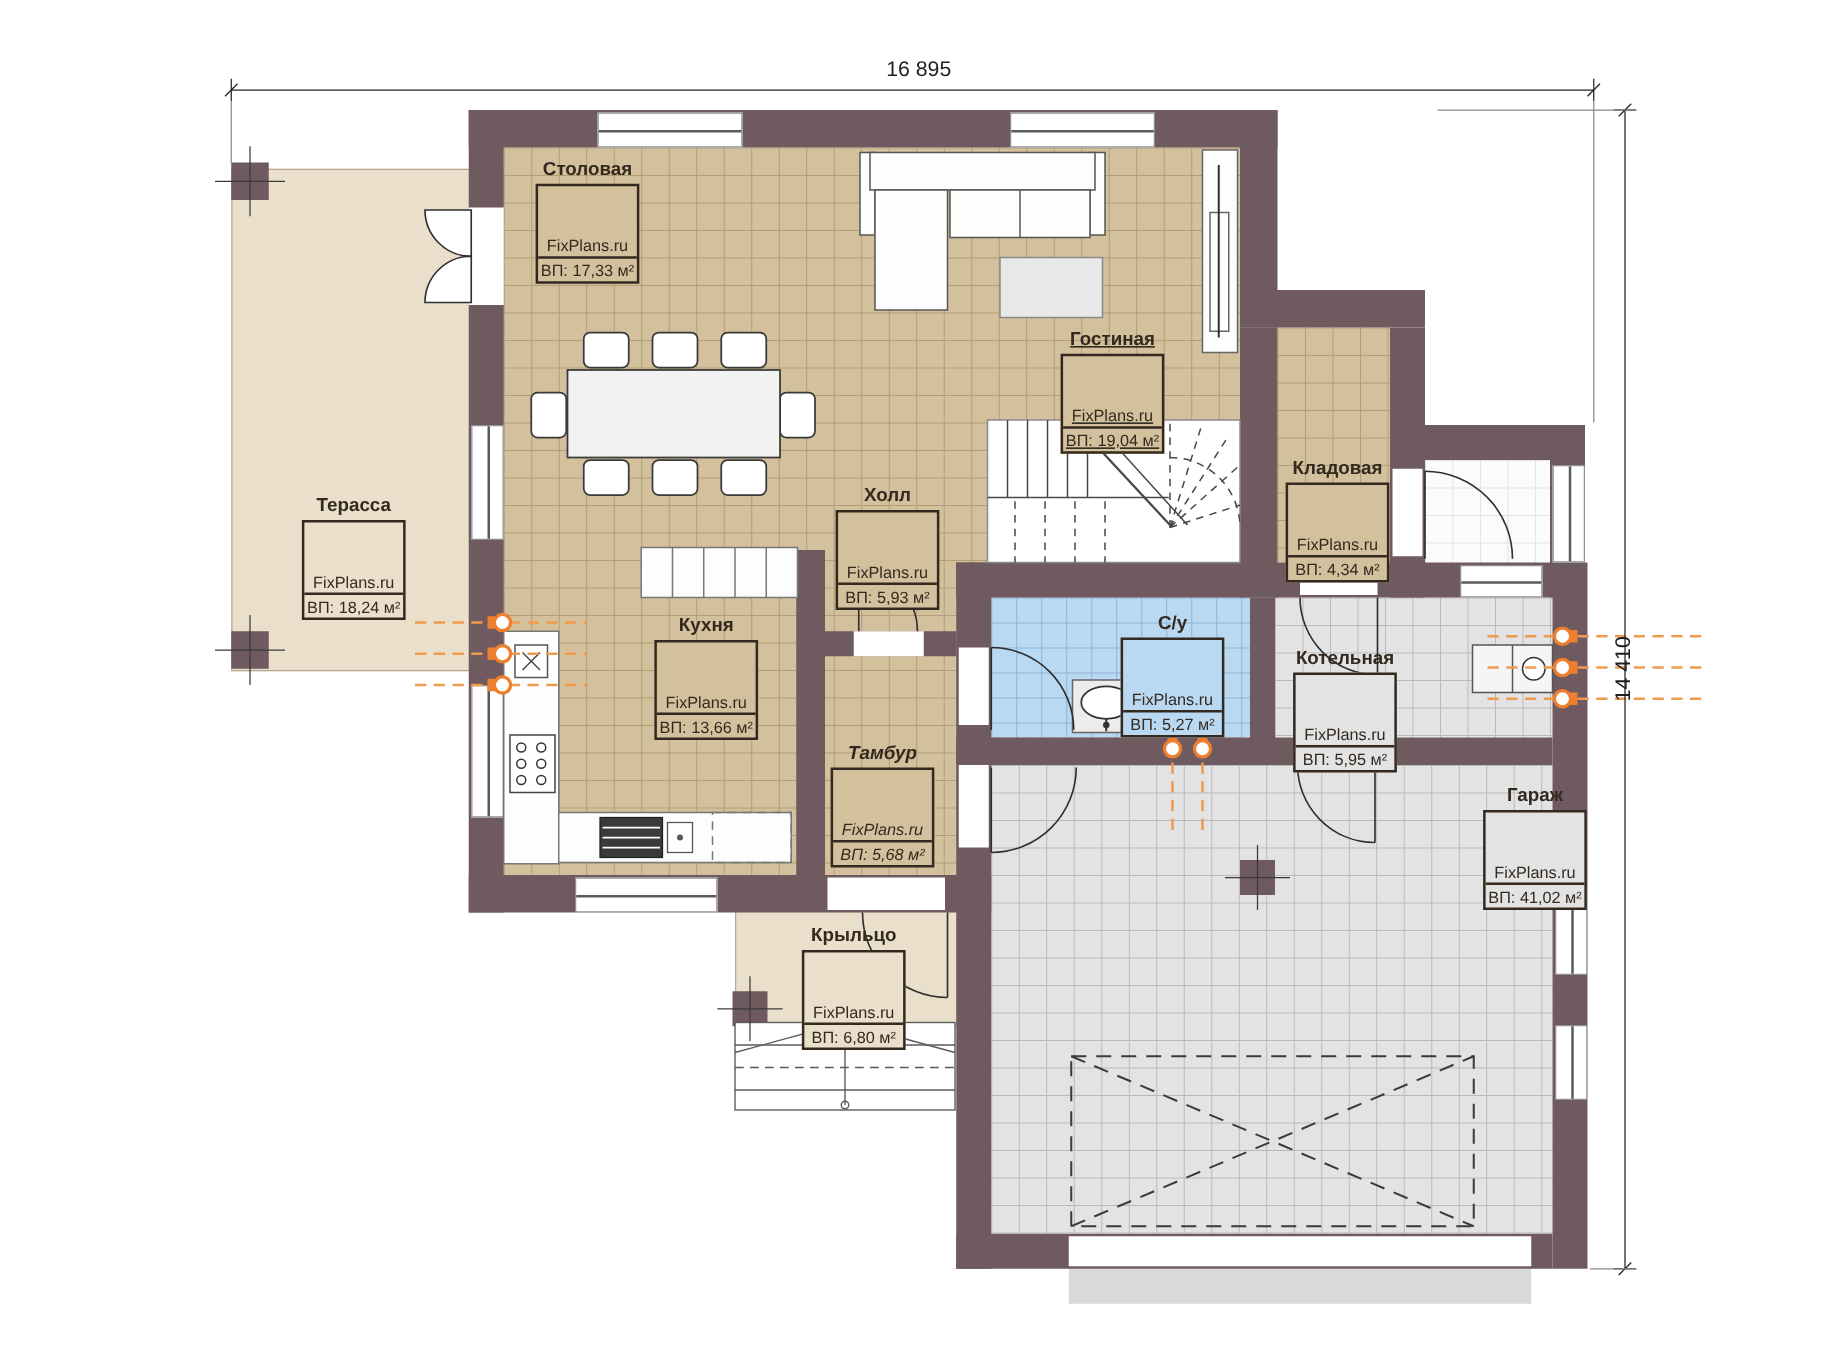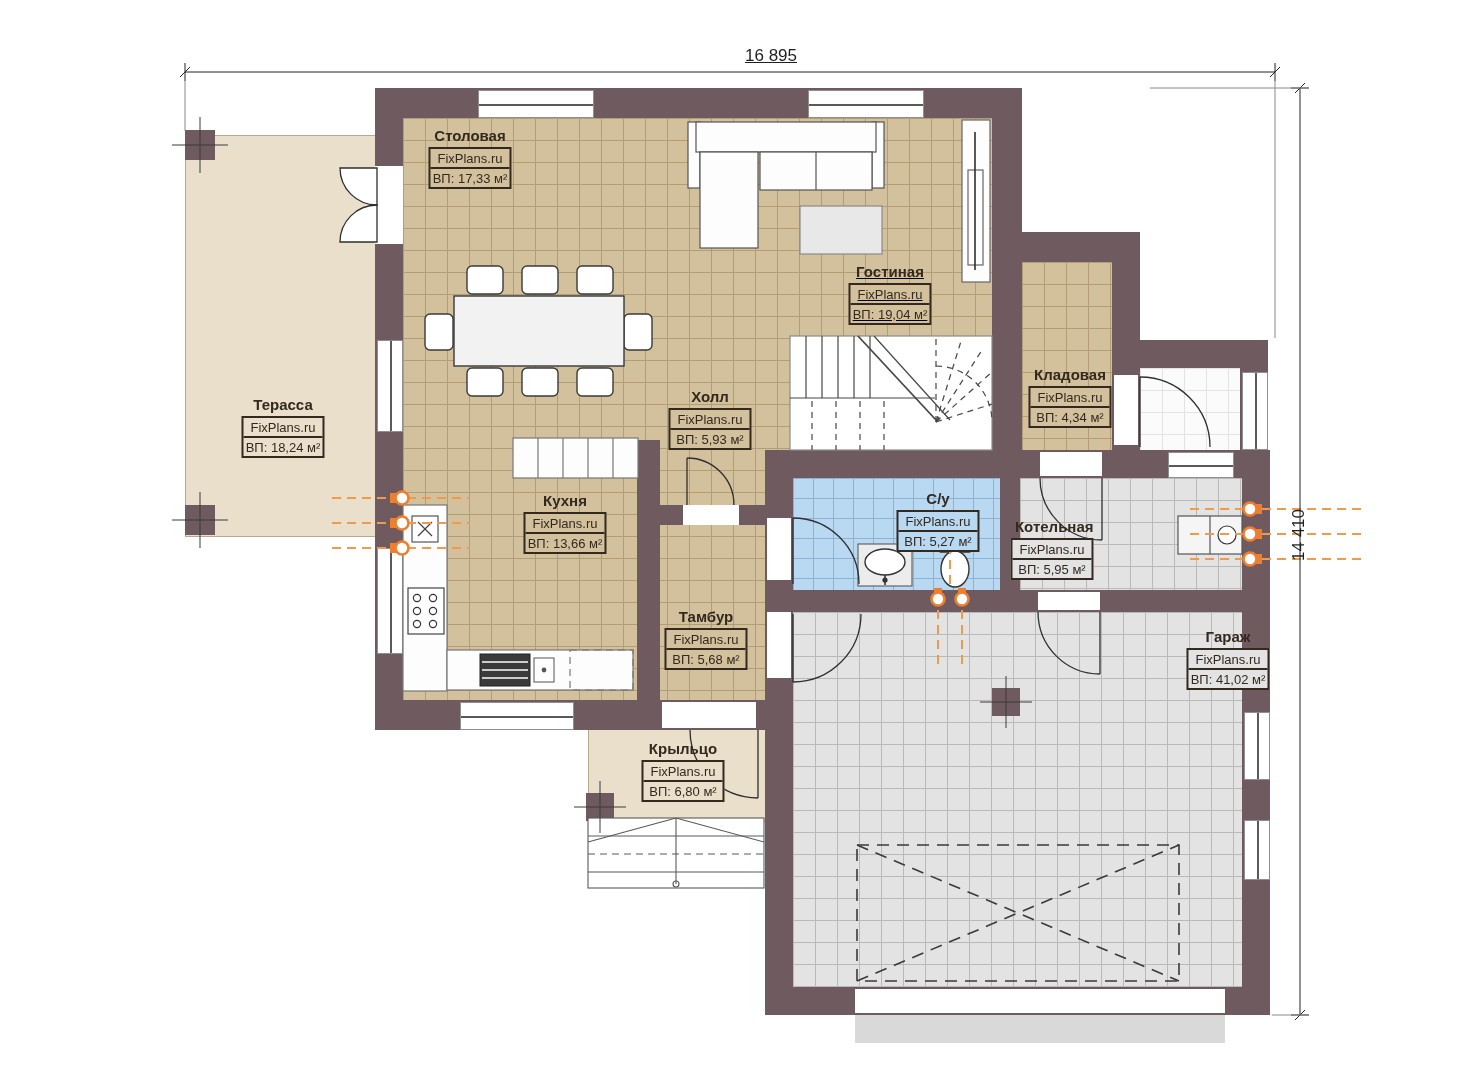--- a/index.html
+++ b/index.html
@@ -26,21 +26,21 @@
   .win{position:absolute;background:#ffffff;border:1px solid #8f8f8f;z-index:12;}
   .win.h::after{content:"";position:absolute;left:0;right:0;top:50%;border-top:2px solid #5a5a5a;}
   .win.v::after{content:"";position:absolute;top:0;bottom:0;left:50%;border-left:2px solid #5a5a5a;}
   
   #overlay{position:absolute;left:0;top:0;z-index:20;pointer-events:none;}
   
   .roomlabel{position:absolute;z-index:30;display:flex;flex-direction:column;align-items:center;
              transform:translateX(-50%);}
   .rname{font-weight:bold;font-size:15px;color:#33291f;margin-bottom:3px;white-space:nowrap;}
   .rbox{border:2px solid #33291f;text-align:center;font-size:13px;color:#33291f;white-space:nowrap;}
-  .rbox .wm{padding:2px 7px 1px;border-bottom:2px solid #33291f;}
+  .rbox .wm{padding:2px 7px 1px;border-bottom:2px solid #33291f;margin-top:38px;}
   .rbox .ar{padding:2px 1px 1px;}
   .bg-beige{background:#d3c19d;}
   .bg-light{background:#eadfcb;}
   .bg-gray{background:#e3e3e3;}
   .bg-blue{background:#b9d9f3;}
   
   .dimtext{position:absolute;z-index:30;font-size:17px;color:#1f1f1f;text-align:center;}
 </style>
 </head>
 <body>
@@ -353,29 +353,29 @@
   </div>
 
   <div class="roomlabel" style="left:938px;top:490px;">
     <div class="rname">С/у</div>
     <div class="rbox bg-blue">
       <div class="wm">FixPlans.ru</div>
       <div class="ar">ВП: 5,27 м²</div>
     </div>
   </div>
 
-  <div class="roomlabel" style="left:1052px;top:518px;align-items:flex-end;">
+  <div class="roomlabel" style="left:1076px;top:518px;">
     <div class="rname">Котельная</div>
     <div class="rbox bg-gray">
       <div class="wm">FixPlans.ru</div>
       <div class="ar">ВП: 5,95 м²</div>
     </div>
   </div>
 
-  <div class="roomlabel" style="left:706px;top:608px;">
+  <div class="roomlabel" style="left:706px;top:594px;font-style:italic;">
     <div class="rname">Тамбур</div>
     <div class="rbox bg-beige">
       <div class="wm">FixPlans.ru</div>
       <div class="ar">ВП: 5,68 м²</div>
     </div>
   </div>
 
   <div class="roomlabel" style="left:1228px;top:628px;">
     <div class="rname">Гараж</div>
     <div class="rbox bg-gray">
@@ -385,16 +385,16 @@
   </div>
 
   <div class="roomlabel" style="left:683px;top:740px;">
     <div class="rname">Крыльцо</div>
     <div class="rbox bg-light">
       <div class="wm">FixPlans.ru</div>
       <div class="ar">ВП: 6,80 м²</div>
     </div>
   </div>
 
-  <div class="dimtext" style="left:636px;top:46px;width:270px;text-decoration:underline;">16 895</div>
+  <div class="dimtext" style="left:600px;top:46px;width:270px;">16 895</div>
   <div class="dimtext" style="left:1246px;top:523px;width:110px;height:24px;transform:rotate(-90deg);transform-origin:center;">14 410</div>
 
 </div>
 
 </body></html>

